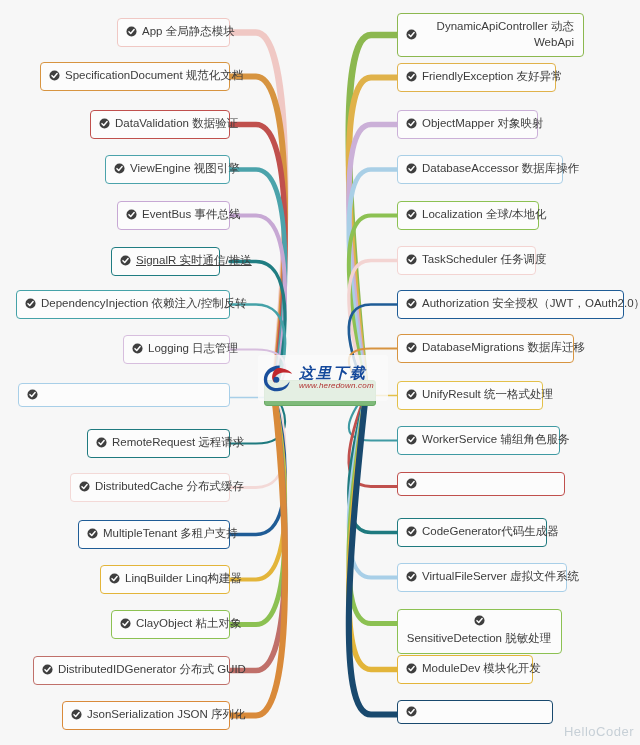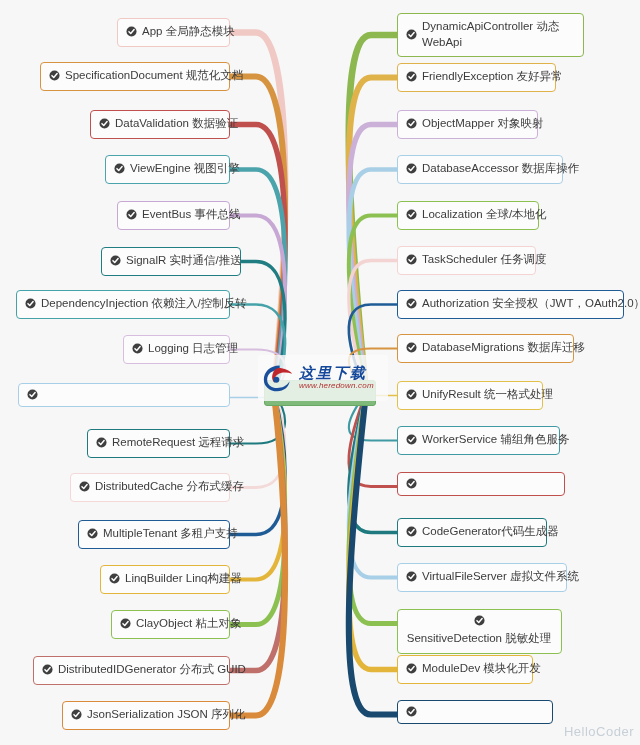--- a/index.html
+++ b/index.html
@@ -26,20 +26,21 @@
     gap: 5px;
     padding: 5px 9px 6px 8px;
     border: 1px solid #ccc;
     border-radius: 4px;
     background: #fcfcfc;
     font-size: 11.5px;
     line-height: 1.35;
     color: #3c3c3c;
     white-space: nowrap;
     z-index: 3;
+    text-align: right;
   }
   .node.wrap { white-space: normal; }
   .node .chk {
     flex: 0 0 auto;
     width: 11px; height: 11px;
     display: block;
   }
   .node .label { display: block; }
   .node-left { justify-content: flex-start; }
   .node-right { justify-content: flex-start; }
@@ -165,21 +166,21 @@
         </svg>
         <span class="label">ViewEngine 视图引擎</span>
       </div>
       <div class="node node-left" style="left: 117px; top: 201px; width: 113px; border-color: rgb(199, 168, 212);">
         <svg class="chk" viewBox="0 0 16 16">
           <circle cx="8" cy="8" r="7.3" fill="#3f3f3f"></circle>
           <path d="M4.3 8.2 L6.9 10.8 L11.8 5.2" stroke="#ffffff" stroke-width="2.1" fill="none" stroke-linecap="round" stroke-linejoin="round"></path>
         </svg>
         <span class="label">EventBus 事件总线</span>
       </div>
-      <div class="node node-left" style="left: 101px; top: 247px; width: 140px; border-color: rgb(32, 125, 130);">
+      <div class="node node-left" style="left: 111px; top: 247px; width: 109px; border-color: rgb(32, 125, 130); text-decoration: underline;">
         <svg class="chk" viewBox="0 0 16 16">
           <circle cx="8" cy="8" r="7.3" fill="#3f3f3f"></circle>
           <path d="M4.3 8.2 L6.9 10.8 L11.8 5.2" stroke="#ffffff" stroke-width="2.1" fill="none" stroke-linecap="round" stroke-linejoin="round"></path>
         </svg>
         <span class="label">SignalR 实时通信/推送</span>
       </div>
       <div class="node node-left" style="left: 16px; top: 290px; width: 214px; border-color: rgb(69, 162, 168);">
         <svg class="chk" viewBox="0 0 16 16">
           <circle cx="8" cy="8" r="7.3" fill="#3f3f3f"></circle>
           <path d="M4.3 8.2 L6.9 10.8 L11.8 5.2" stroke="#ffffff" stroke-width="2.1" fill="none" stroke-linecap="round" stroke-linejoin="round"></path>

